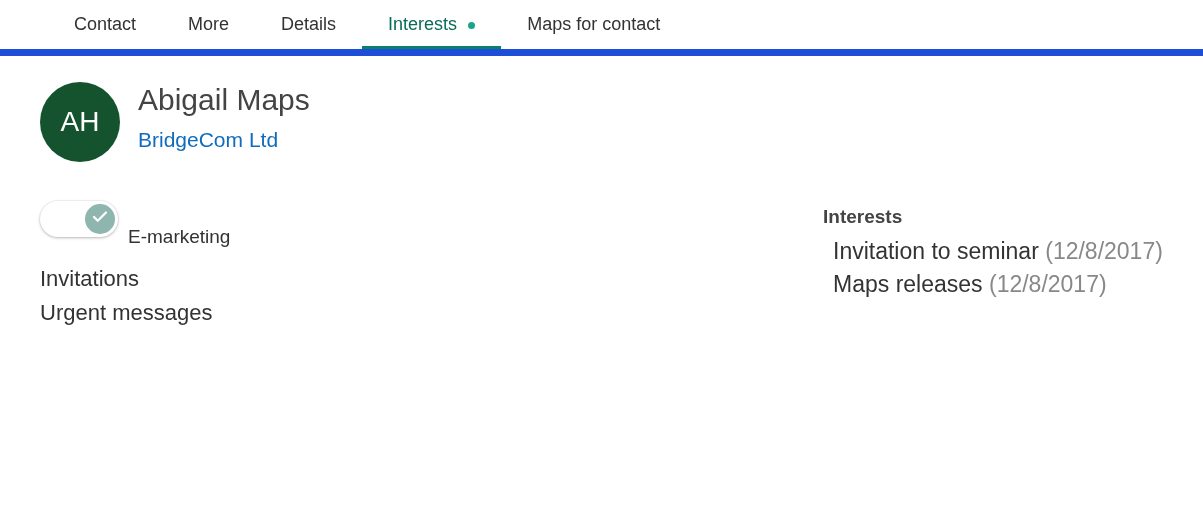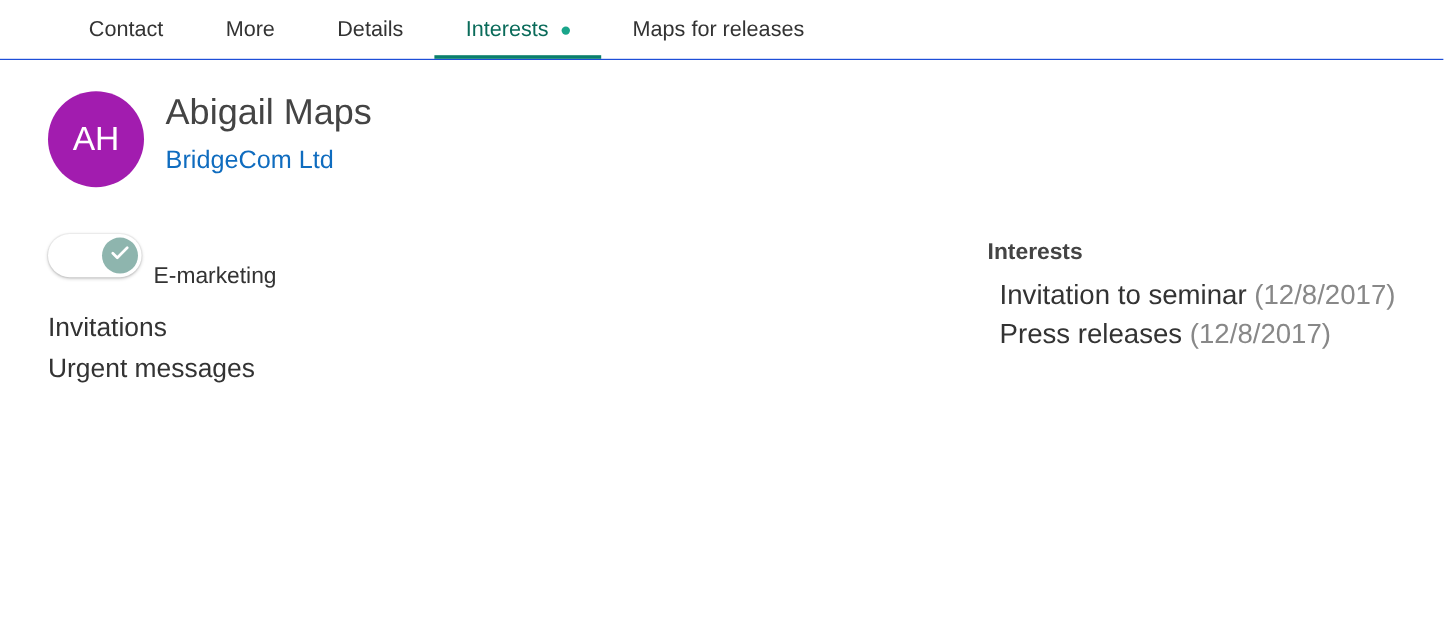--- a/index.html
+++ b/index.html
@@ -5,21 +5,21 @@
     * { box-sizing: border-box; margin: 0; padding: 0; }
     body {
       font-family: "Segoe UI", -apple-system, sans-serif;
       font-size: 16px;
       color: #333;
       background: #fff;
       width: 1203px;
     }
     .tabs {
       display: flex;
-      border-bottom: 1px solid #1d4ed8;
+      border-bottom: 7px solid #1d4ed8;
       padding-left: 48px;
       gap: 0;
     }
     .tab {
       padding: 14px 26px 11px 26px;
       cursor: pointer;
       color: #333;
       font-size: 18px;
       position: relative;
       border-bottom: 3px solid transparent;
@@ -45,21 +45,21 @@
     .header-row {
       display: flex;
       align-items: flex-start;
       gap: 18px;
       margin-bottom: 28px;
     }
     .avatar {
       width: 80px;
       height: 80px;
       border-radius: 50%;
-      background: #a21caf;
+      background: #14532d;
       color: #fff;
       display: flex;
       align-items: center;
       justify-content: center;
       font-size: 28px;
       font-weight: 400;
       flex-shrink: 0;
       margin-top: 2px;
     }
     .name-block { padding-top: 2px; }
@@ -143,21 +143,21 @@
 <body>
 
 <div class="tabs">
   <div class="tab">Contact</div>
   <div class="tab">More</div>
   <div class="tab">Details</div>
   <div class="tab active">
     <span>Interests</span>
     <span class="dot"></span>
   </div>
-  <div class="tab">Maps for releases</div>
+  <div class="tab">Maps for contact</div>
 </div>
 
 <div class="content">
   <div class="left-col">
     <div class="header-row">
       <div class="avatar">AH</div>
       <div class="name-block">
         <div class="contact-name">Abigail Maps</div>
         <div class="company-link">BridgeCom Ltd</div>
       </div>
@@ -181,17 +181,17 @@
     </div>
   </div>
 
   <div class="right-col">
     <div class="section-title">Interests</div>
     <div class="interest-row">
       <span>Invitation to seminar</span>
       <span class="date">(12/8/2017)</span>
     </div>
     <div class="interest-row">
-      <span>Press releases</span>
+      <span>Maps releases</span>
       <span class="date">(12/8/2017)</span>
     </div>
   </div>
 </div>
 
 </body></html>

